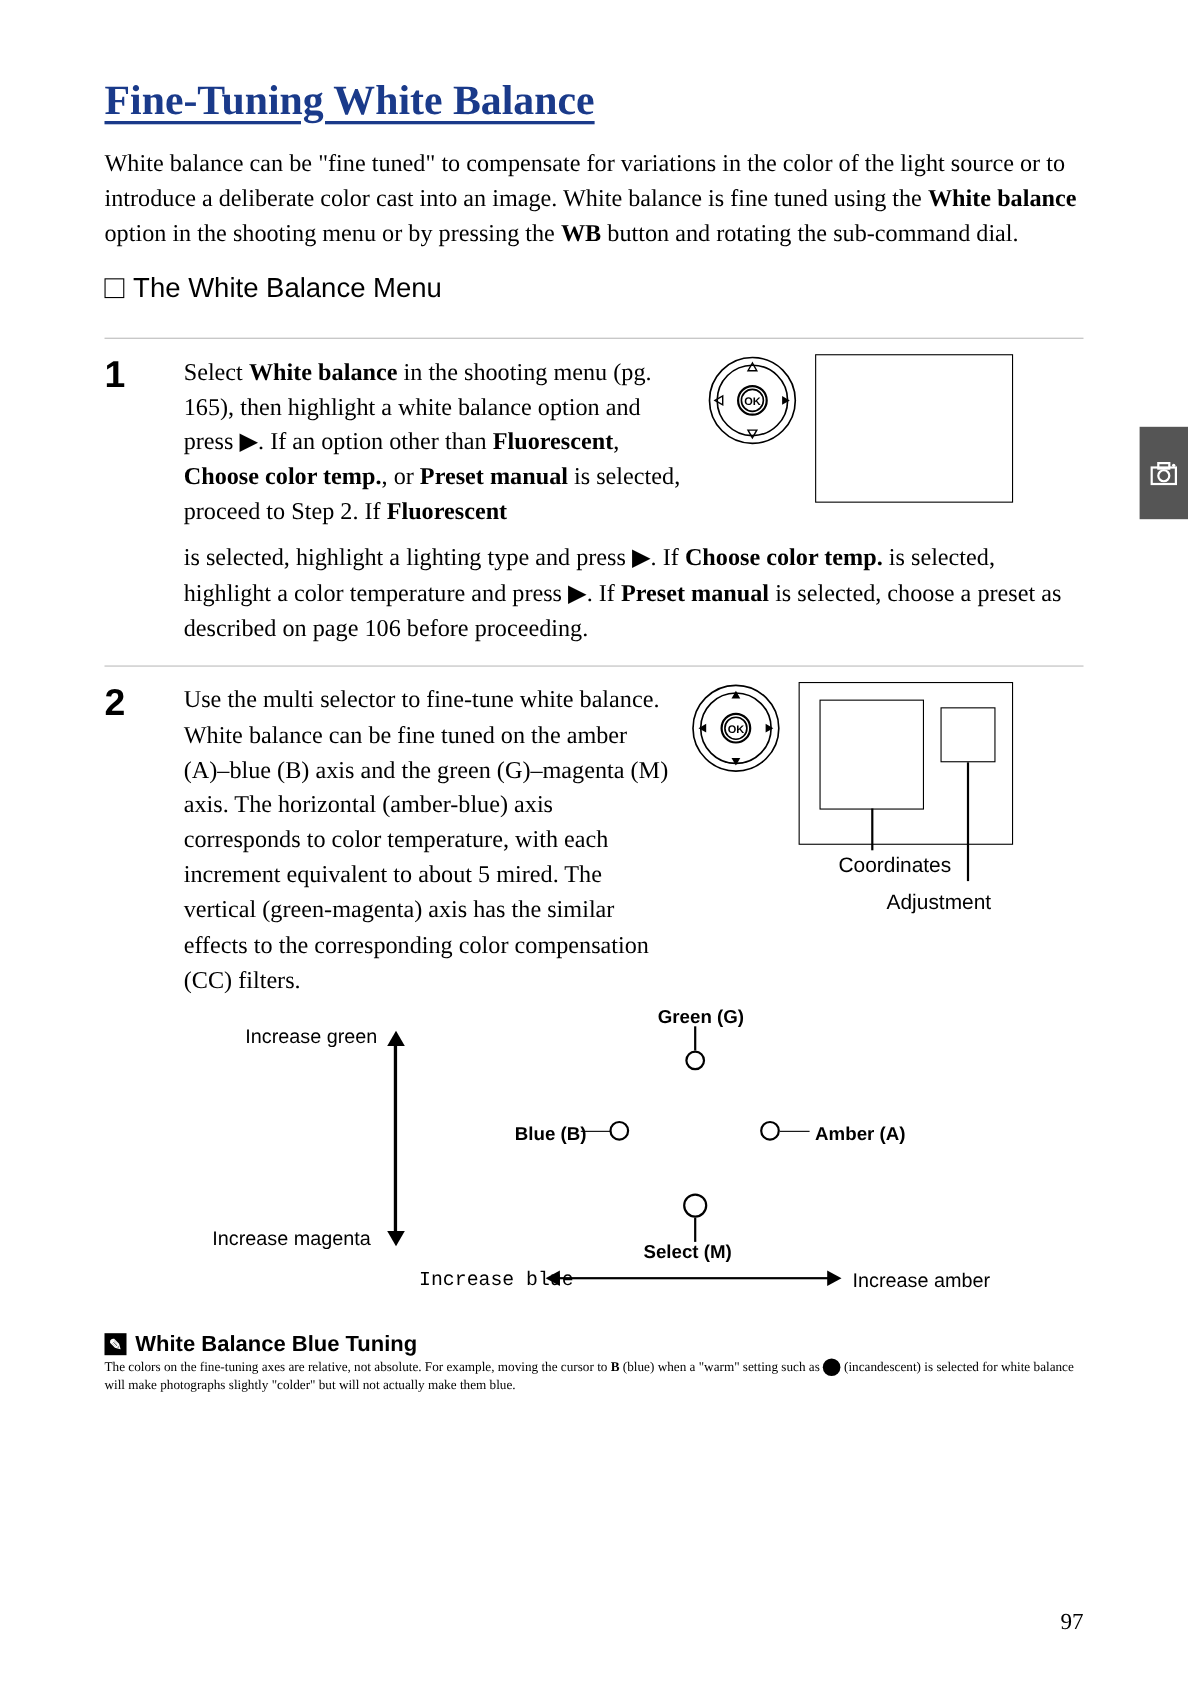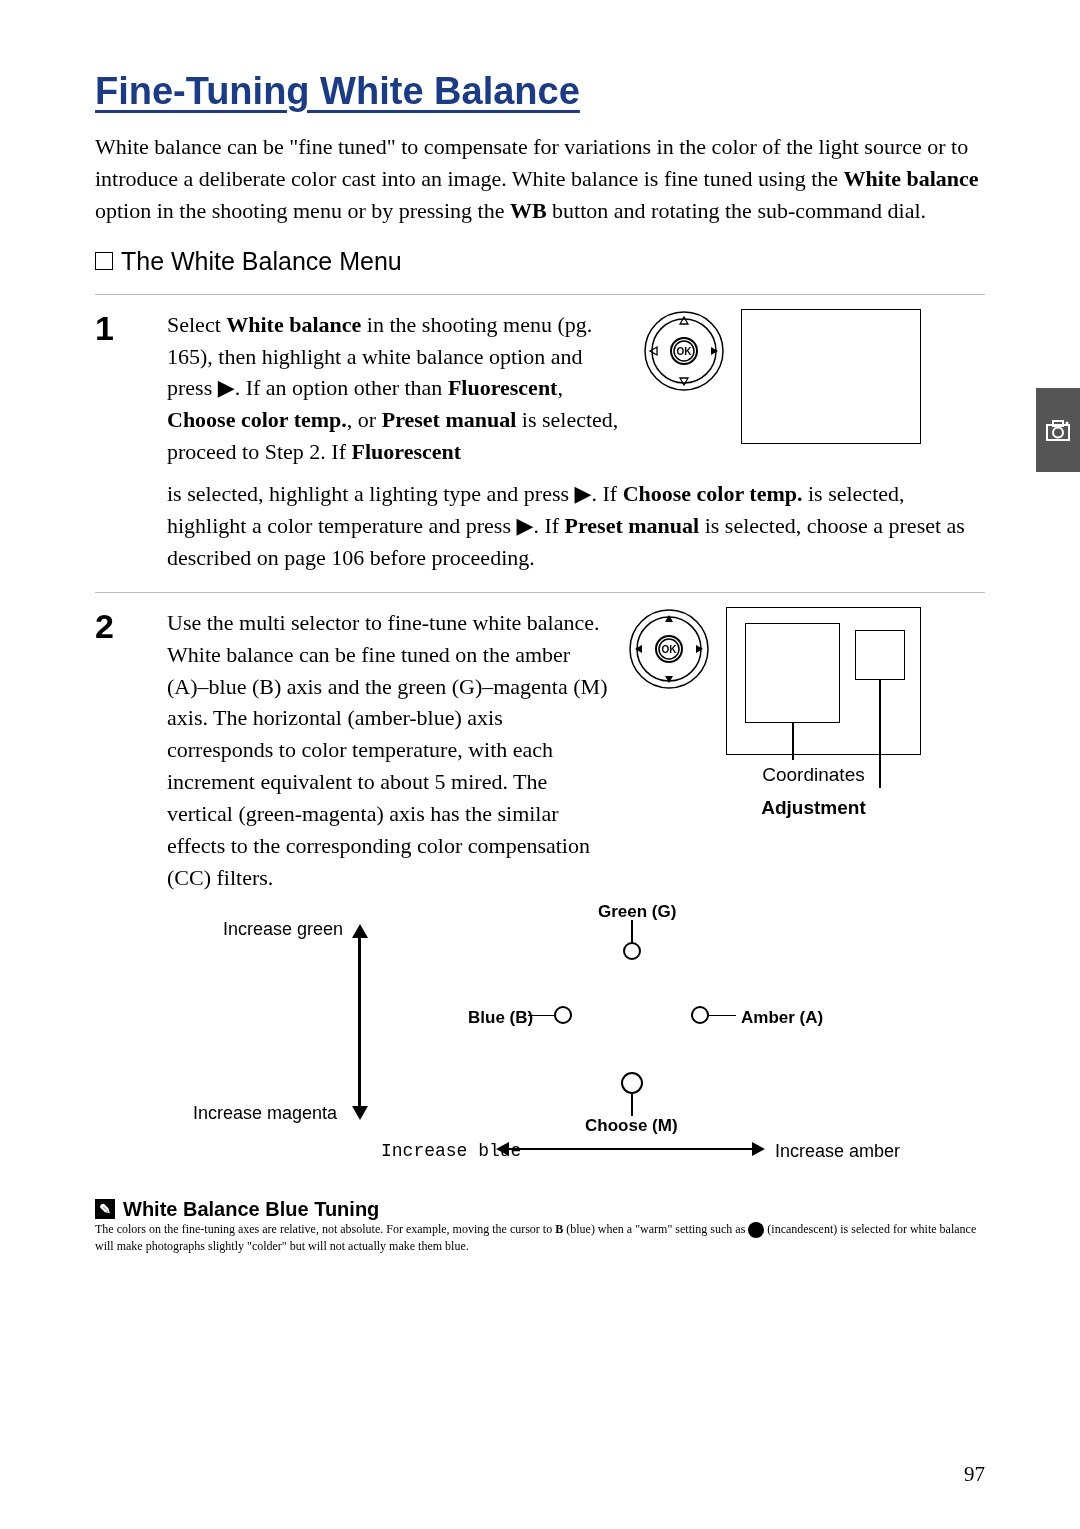--- a/index.html
+++ b/index.html
@@ -12,32 +12,32 @@
       position: relative;
       padding: 70px 95px 50px 95px;
     }
     h1.page-title {
       font-size: 38px;
       font-weight: bold;
       color: #1a3a8a;
       text-decoration: underline;
       text-underline-offset: 6px;
       margin-bottom: 18px;
-      font-family: Liberation Sans, sans-serif;
+      font-family: Liberation Serif, serif;
     }
     .intro {
       font-size: 22px;
       line-height: 1.45;
       margin-bottom: 20px;
     }
     .bold { font-weight: bold; }
     .section-head {
       font-family: Arial, sans-serif;
       font-size: 25px;
-      margin: 10px 0 18px 0;
+      margin: 10px 0 30px 0;
       display: flex;
       align-items: center;
       gap: 8px;
     }
     .small-box {
       display: inline-block;
       width: 18px;
       height: 18px;
       border: 1.5px solid #000;
       vertical-align: middle;
@@ -246,21 +246,21 @@
         </svg>
       </div>
       <div class="screen2-wrap">
         <div class="screen2-box">
           <div class="sq-big" style="left:18px;top:15px;width:95px;height:100px;"></div>
           <div class="sq-big" style="left:128px;top:22px;width:50px;height:50px;"></div>
           <div style="position:absolute;left:65px;top:114px;width:1.5px;height:38px;background:#000;"></div>
           <div style="position:absolute;left:152px;top:72px;width:1.5px;height:108px;background:#000;"></div>
         </div>
         <div class="callout-lbl">Coordinates</div>
-        <div class="callout-lbl" style="font-weight:bold;">Adjustment</div>
+        <div class="callout-lbl" style="text-align:right;">Adjustment</div>
       </div>
     </div>
 
     <div class="diagram-container">
 
       <div class="vert-line" style="left:165px;top:20px;width:3px;height:175px;"></div>
       <div class="arrow-up" style="left:158.5px;top:10px;"></div>
       <div class="arrow-down" style="left:158.5px;top:192px;"></div>
       <div class="diag-label" style="left:30px;top:2px;">Increase green</div>
       <div class="diag-label" style="left:0px;top:186px;">Increase magenta</div>
@@ -278,21 +278,21 @@
       <div class="small-circle" style="left:361px;top:92px;"></div>
       <div class="horiz-line" style="left:335px;top:101px;width:27px;height:1.5px;"></div>
       <div class="diag-label diag-bold" style="left:275px;top:92px;">Blue (B)</div>
 
       <div class="small-circle" style="left:498px;top:92px;"></div>
       <div class="horiz-line" style="left:516px;top:101px;width:27px;height:1.5px;"></div>
       <div class="diag-label diag-bold" style="left:548px;top:92px;">Amber (A)</div>
 
       <div class="small-circle" style="left:428px;top:158px;width:22px;height:22px;"></div>
       <div class="vert-line" style="left:438px;top:180px;width:1.5px;height:22px;"></div>
-      <div class="diag-label diag-bold" style="left:392px;top:200px;">Choose (M)</div>
+      <div class="diag-label diag-bold" style="left:392px;top:200px;">Select (M)</div>
     </div>
   </div>
 </div>
 
 <div class="note-head">
   <span class="pencil-box">✎</span>
   <span>White Balance Blue Tuning</span>
 </div>
 <p class="note-body">
   <span>The colors on the fine-tuning axes are relative, not absolute.  For example, moving the cursor to </span><span class="bold">B</span><span> (blue) when a "warm" setting such as </span><span class="filled-dot"></span><span> (incandescent) is selected for white balance will make photographs slightly "colder" but will not actually make them blue.</span>

